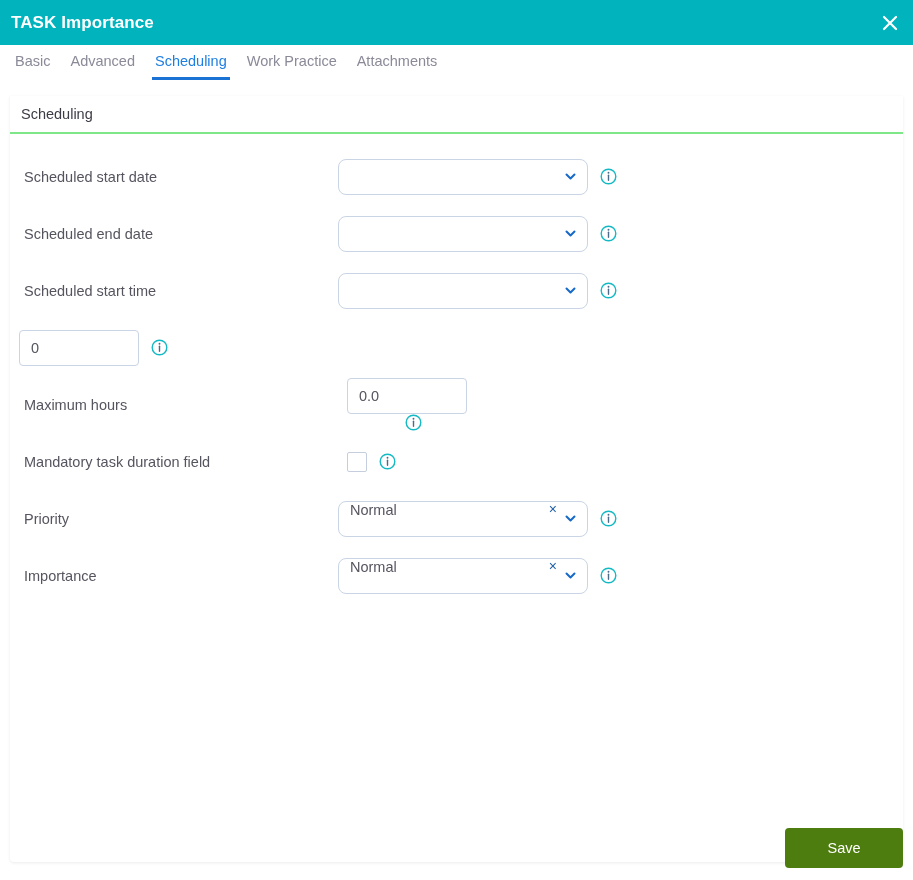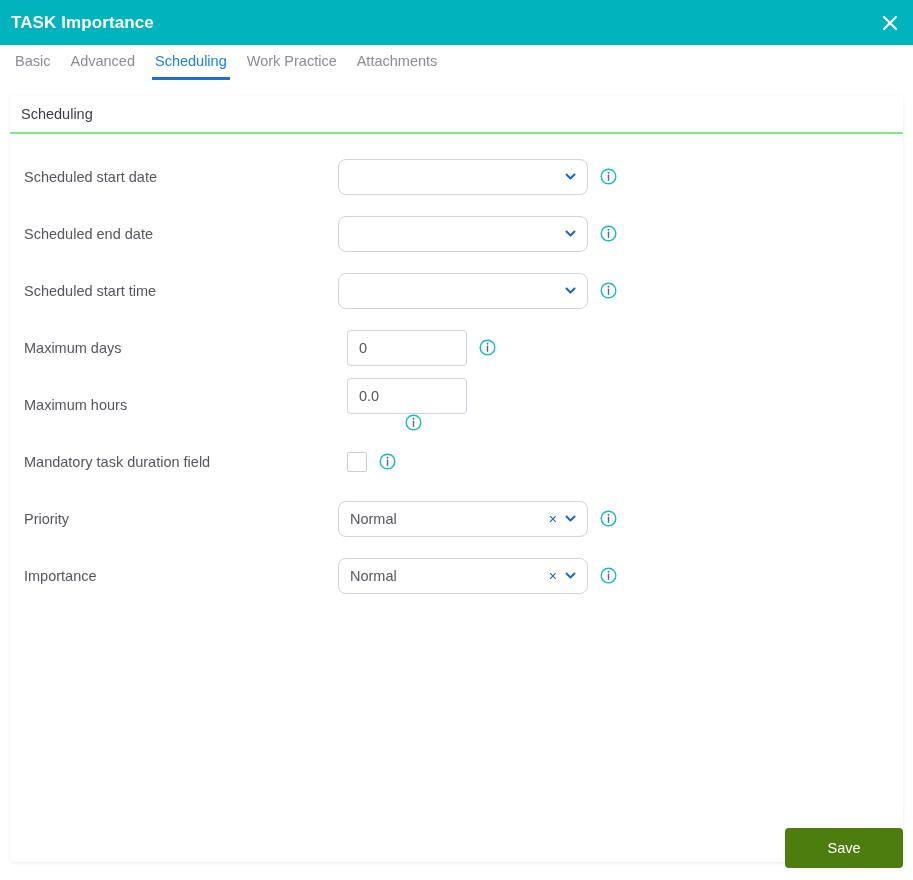--- a/index.html
+++ b/index.html
@@ -142,21 +142,20 @@
 
   .select-box {
     position: relative;
     width: 250px;
     height: 36px;
     border: 1px solid #c9d4e4;
     border-radius: 8px;
     background: #ffffff;
     box-sizing: border-box;
     display: flex;
-    align-items: center;
     cursor: pointer;
   }
   .select-value {
     font-size: 14.5px;
     color: #55555f;
     padding-left: 11px;
     flex: 1;
     white-space: nowrap;
     overflow: hidden;
   }
@@ -313,21 +312,20 @@
             <span class="info-icon">
               <svg width="17" height="17" viewBox="0 0 17 17">
                 <circle cx="8.5" cy="8.5" r="7.3" fill="none" stroke="#13b9c4" stroke-width="1.4"></circle>
                 <circle cx="8.5" cy="4.8" r="0.95" fill="#4a6b8a"></circle>
                 <path d="M8.5 7.3 L8.5 12.3" stroke="#4a6b8a" stroke-width="1.4" stroke-linecap="round"></path>
               </svg>
             </span>
           </div>
         </div>
         <div class="row">
-          <div class="row-label">Maximum days</div>
           <div class="field-wrap" style="margin-left: 9px;">
             <div class="text-box">0</div>
             <span class="info-icon">
               <svg width="17" height="17" viewBox="0 0 17 17">
                 <circle cx="8.5" cy="8.5" r="7.3" fill="none" stroke="#13b9c4" stroke-width="1.4"></circle>
                 <circle cx="8.5" cy="4.8" r="0.95" fill="#4a6b8a"></circle>
                 <path d="M8.5 7.3 L8.5 12.3" stroke="#4a6b8a" stroke-width="1.4" stroke-linecap="round"></path>
               </svg>
             </span>
           </div>

